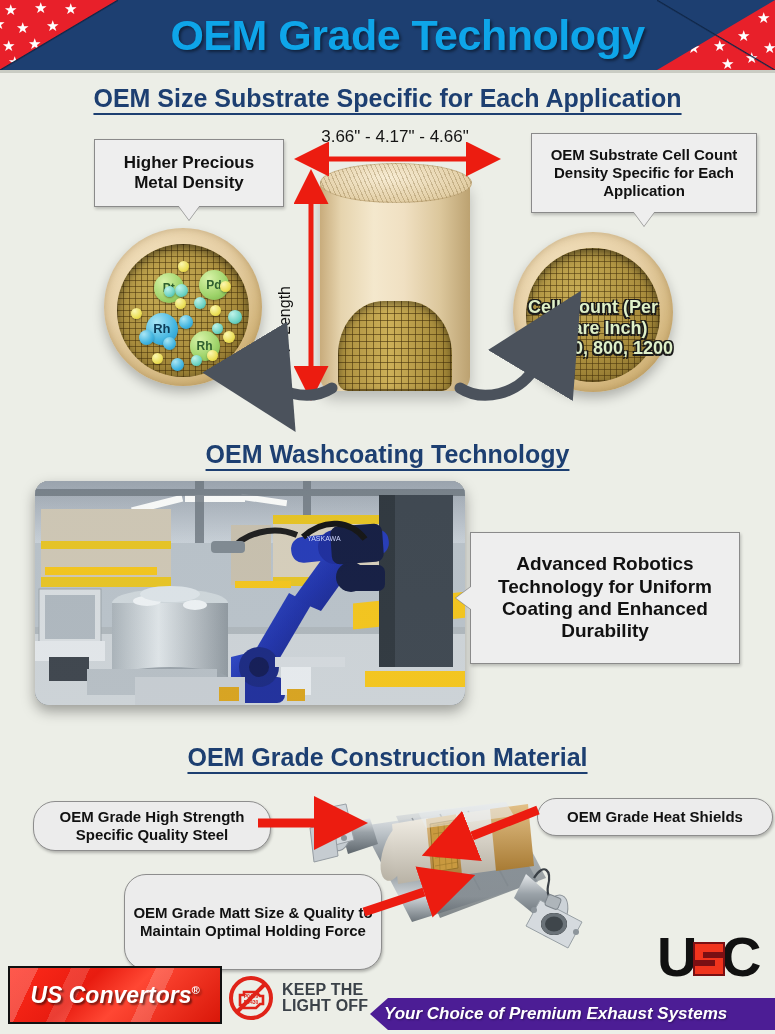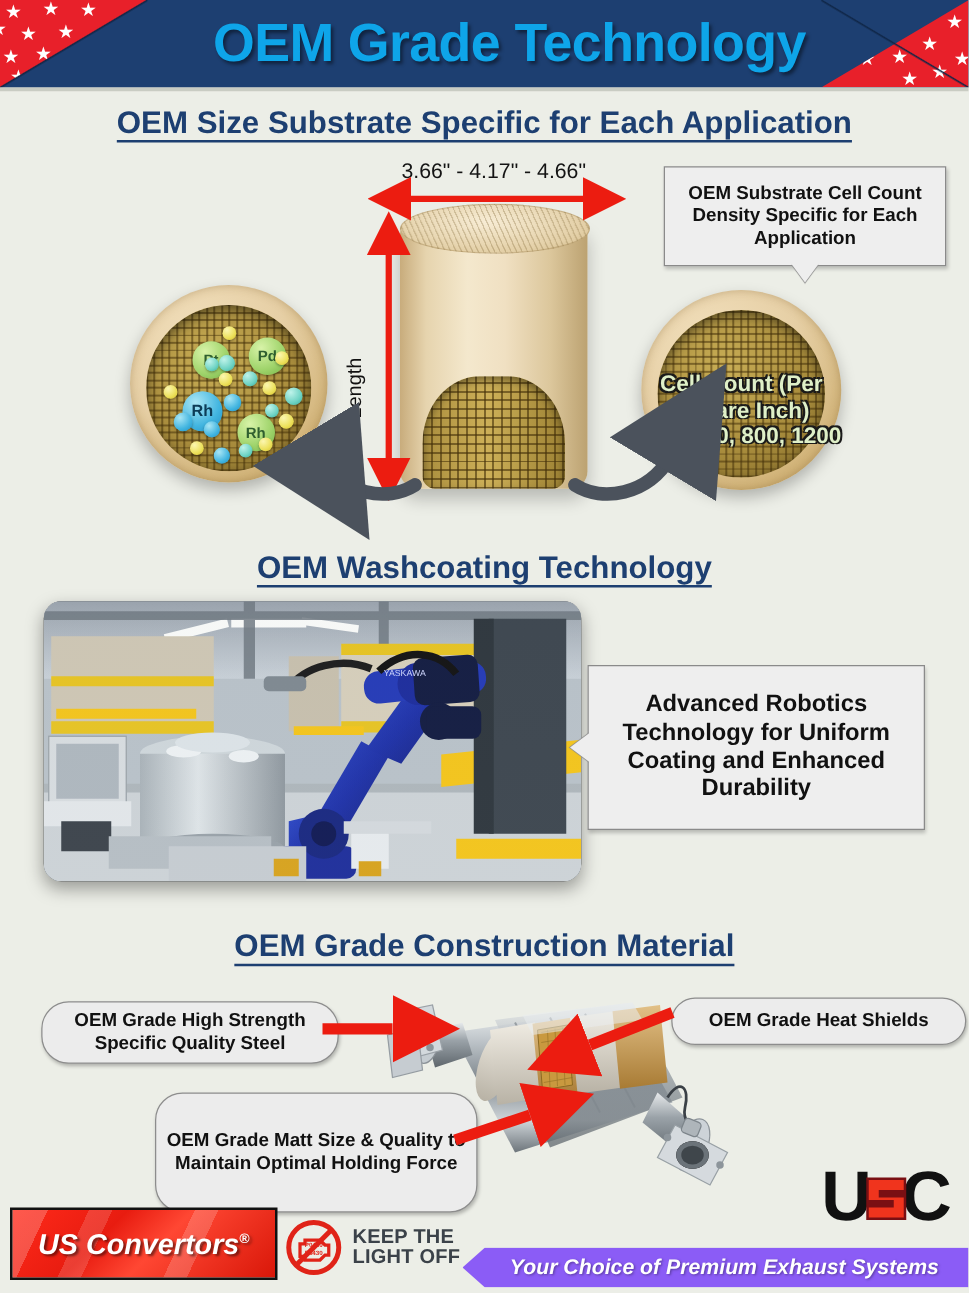--- a/index.html
+++ b/index.html
@@ -178,23 +178,23 @@
   }
   .keeplight{
     position:absolute;left:228px;top:975px;display:flex;align-items:center;gap:8px;
   }
   .kl-text{
     color:#3b4249;font-size:16px;font-weight:bold;line-height:1.0;
     letter-spacing:.2px;
   }
   .banner{
     position:absolute;left:370px;top:998px;width:405px;height:32px;
-    background:#8b5cf6;
+    background:#4c1d95;
     clip-path:polygon(18px 0,405px 0,405px 32px,18px 32px,0 16px);
-    display:flex;align-items:center;justify-content:center;
+    display:flex;align-items:center;
   }
   .banner-txt{
     color:#fff;font-weight:bold;font-style:italic;font-size:17px;
     text-shadow:1px 1px 2px rgba(0,0,0,.35);padding-left:14px;
   }
   .usc-logo{
     position:absolute;right:14px;top:928px;width:104px;height:62px;
   }
 </style>
 </head>
@@ -232,20 +232,24 @@
       </div>
     </div>
     <div class="hdr-line-r"></div>
 
     <div class="hdr-title">OEM Grade Technology</div>
   </div>
   <div class="hdr-under"></div>
 
   <div class="sec-title" style="top:84px;">OEM Size Substrate Specific for Each Application</div>
 
+  <div class="callout" style="left:94px;top:139px;width:176px;height:66px;font-size:17px;padding:0 6px;">
+    <span>Higher Precious Metal Density</span>
+    <span class="tail-down"></span>
+  </div>
 
   <div class="callout" style="left:531px;top:133px;width:190px;height:78px;font-size:15px;padding:0 17px;">
     <span>OEM Substrate Cell Count Density Specific for Each Application</span>
     <span class="tail-down"></span>
   </div>
 
   <div class="disc" style="left:104px;top:228px;width:158px;height:158px;">
     <div class="disc-inner">
       <div id="bubbles">
           <div class="bubble bub-green" style="left: 28%; top: 22%; width: 30px; height: 30px; font-size: 12px; box-shadow: rgba(0, 0, 0, 0.35) 0px 1px 2px;">Pt</div>

